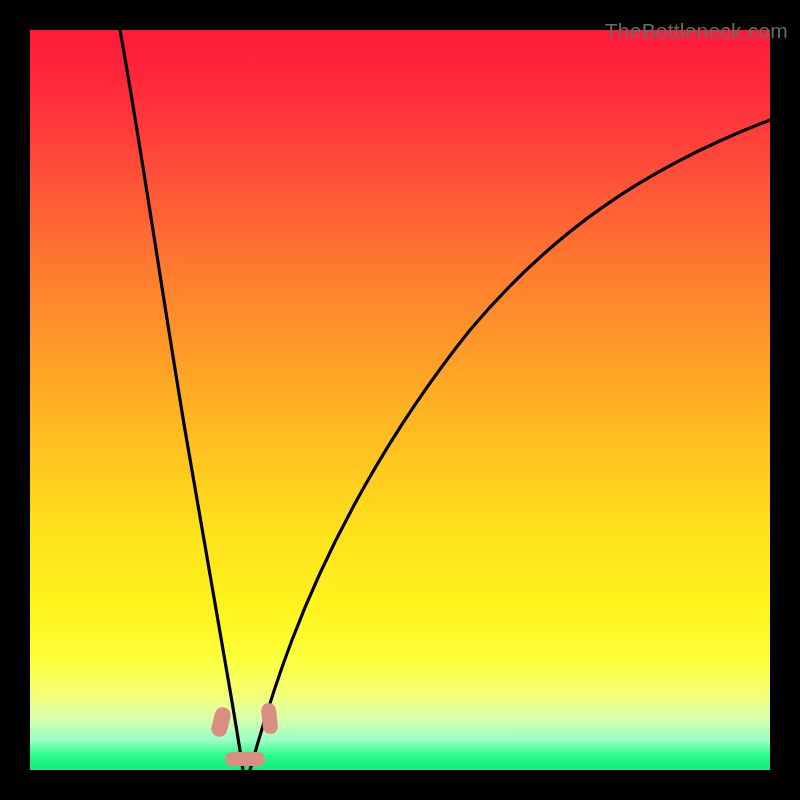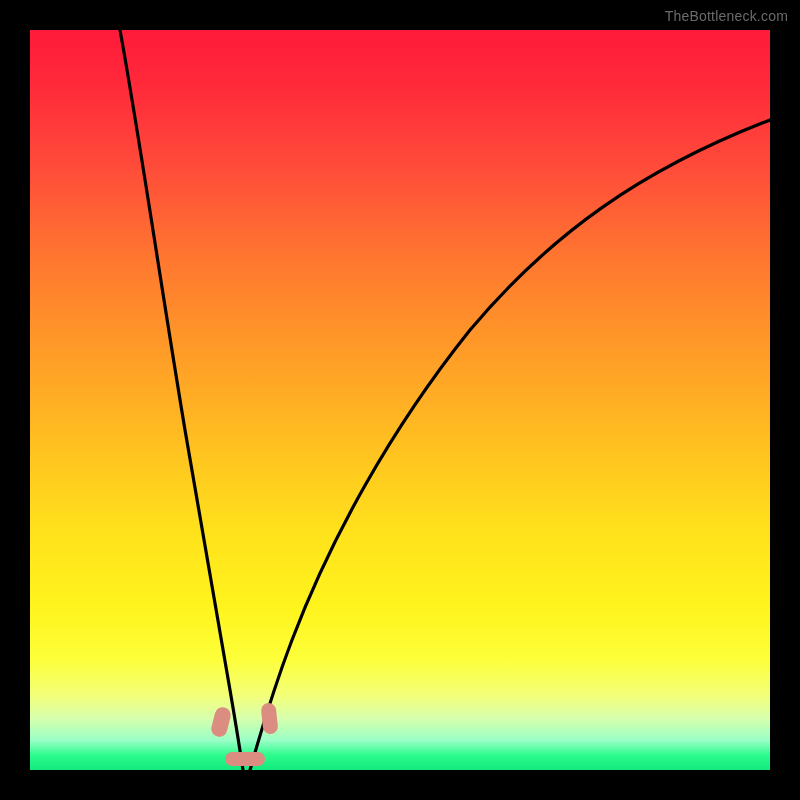--- a/index.html
+++ b/index.html
@@ -37,24 +37,24 @@
       #fdff3a 85%,
       #f3ff7a 90%,
       #d7ffad 93%,
       #9affc6 96%,
       #2cfc8c 98%,
       #13e97e 100%
     );
   }
   .watermark {
     position: absolute;
-    top: 8px;
+    top: 19px;
     right: 12px;
     color: #6b6b6b;
-    font-size: 14px;
+    font-size: 21px;
     letter-spacing: 0.2px;
     font-weight: 400;
   }
   svg.curves {
     position: absolute;
     left: 30px;
     top: 30px;
     width: 740px;
     height: 740px;
     overflow: visible;

